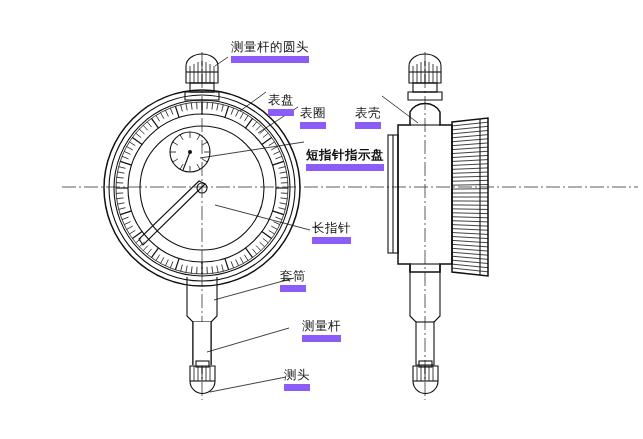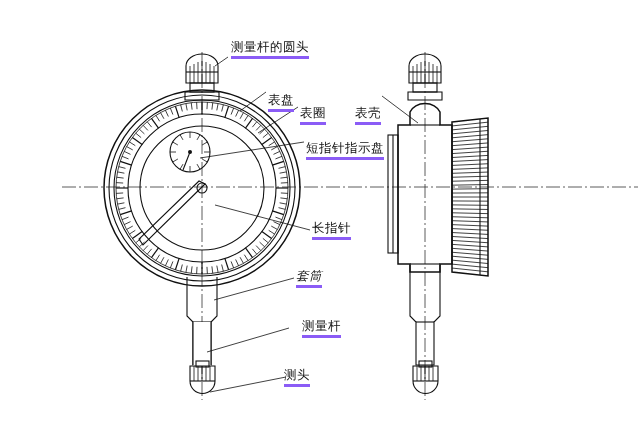--- a/index.html
+++ b/index.html
@@ -11,21 +11,21 @@
   #stage{position:absolute;inset:0;width:643px;height:439px;}
   svg#drawing{position:absolute;left:0;top:0;width:643px;height:439px;display:block;}
   .lbl{
     position:absolute;
     font-family:"DejaVu Sans","Liberation Sans",sans-serif;
     font-size:12.5px;
     color:#111111;
     white-space:nowrap;
     letter-spacing:0.5px;
     line-height:1;
-    border-bottom:3px solid #8b5cf6;
+    border-bottom:7px solid #8b5cf6;
     padding-bottom:2px;
   }
 </style>
 </head>
 <body>
 
 <div id="stage">
 
   <svg id="drawing" viewBox="0 0 643 439" xmlns="http://www.w3.org/2000/svg">
     <defs>
@@ -323,19 +323,19 @@
         <polyline points="294,278 214,300"></polyline>
         <polyline points="289,328 207,352"></polyline>
         <polyline points="286,377 210,392"></polyline>
       </g>
   </svg>
 
   <div class="lbl" style="left:231px;top:41px;">测量杆的圆头</div>
   <div class="lbl" style="left:268px;top:84px;margin-top:10px;">表盘</div>
   <div class="lbl" style="left:300px;top:99px;margin-top:8px;">表圈</div>
   <div class="lbl" style="left:355px;top:88px;margin-top:19px;">表壳</div>
-  <div class="lbl" style="left:306px;top:142px;">短指针指示盘</div>
+  <div class="lbl" style="left:306px;top:149px;font-weight:bold;">短指针指示盘</div>
   <div class="lbl" style="left:312px;top:222px;text-align:center;">长指针</div>
-  <div class="lbl" style="left:296px;top:270px;font-style:italic;">套筒</div>
+  <div class="lbl" style="left:280px;top:270px;">套筒</div>
   <div class="lbl" style="left:302px;top:320px;">测量杆</div>
   <div class="lbl" style="left:284px;top:369px;">测头</div>
 
 </div>
 
 </body></html>

